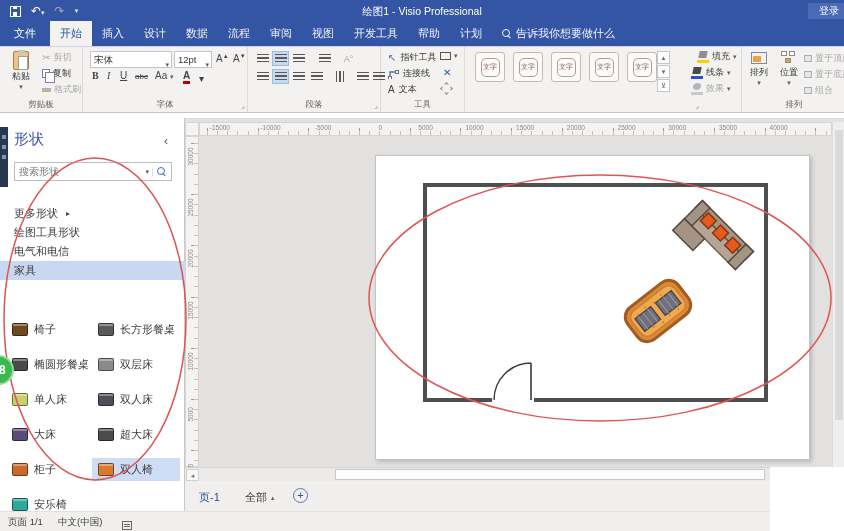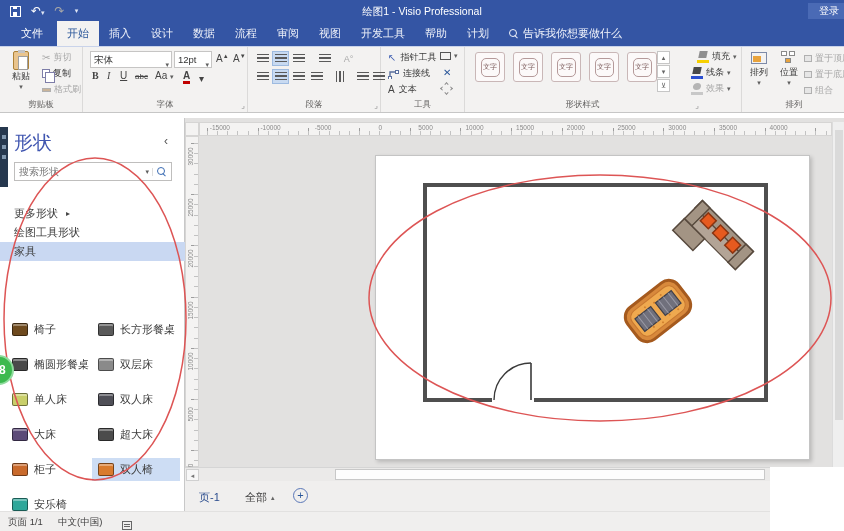--- a/index.html
+++ b/index.html
@@ -12,21 +12,21 @@
   .save-ico { width:11px; height:11px; border:1.5px solid #fff; position:relative; }
   .save-ico::after { content:""; position:absolute; left:2px; bottom:0; width:4px; height:4px; background:#fff; }
   .save-ico::before { content:""; position:absolute; left:2px; top:0; width:4px; height:2.5px; background:#fff; }
   .qat-glyph { font-size:12px; color:#fff; line-height:22px; }
   .qat-glyph.dis { color:#8aa0cf; }
   .qat-caret { font-size:7px; color:#dfe6f5; }
   #title-text { position:absolute; left:0; right:0; top:0; height:22px; text-align:center; font-size:10.5px; line-height:22px; color:#fff; }
   #signin { position:absolute; right:-6px; top:3px; width:42px; height:16px; background:#4a6ab5; color:#fff; font-size:10px; text-align:center; line-height:16px; }
 
   
-  #tabrow { position:absolute; left:0; top:22px; width:844px; height:25px; background:#3455a4; display:flex; align-items:flex-end; border-bottom:1px solid #c9d3ea;padding-left:7px; }
+  #tabrow { position:absolute; left:0; top:22px; width:844px; height:25px; background:#3455a4; display:flex; align-items:flex-end; border-bottom:1px solid #c9d3ea; }
   #file-tab { height:25px; padding:0 14px; color:#fff; font-size:11px; line-height:25px; }
   .tab { height:25px; padding:0 10px; color:#eef1f9; font-size:11px; line-height:25px; white-space:nowrap; }
   .tab.active { background:#f3f2f1; color:#2b579a; }
   #tellme { display:flex; align-items:center; gap:5px; margin-left:10px; color:#f0f3fb; font-size:11px; height:25px; white-space:nowrap; }
   .mag-ico { width:9px; height:9px; position:relative; display:inline-block; }
   .mag-ico::before { content:""; position:absolute; left:0; top:0; width:6px; height:6px; border:1.3px solid currentColor; border-radius:50%; }
   .mag-ico::after { content:""; position:absolute; left:6px; top:6px; width:4px; height:1.3px; background:currentColor; transform:rotate(45deg); transform-origin:0 0; }
 
   
   #ribbon { position:absolute; left:0; top:47px; width:844px; height:66px; background:#f3f2f1; border-bottom:1px solid #c6c6c6; font-size:9px; color:#3b3b3b; }
@@ -78,21 +78,21 @@
   .arr-ico::after { content:""; position:absolute; left:1px; bottom:1px; width:8px; height:6px; background:#e8a33d; }
   .pos-ico { width:16px; height:14px; position:relative; margin:2px 0 1px; }
   .pos-ico i { position:absolute; width:6px; height:5px; border:1px solid #8a8a8a; background:#fff; }
   .mini-sq { width:8px; height:7px; border:1px solid #b0b0b0; background:#e6e6e6; position:relative; display:inline-block; }
   .arr-row { position:absolute; left:62px; display:flex; align-items:center; gap:3px; font-size:9px; color:#a8a8a8; white-space:nowrap; }
 
   
   #panel { position:absolute; left:0; top:118px; width:185px; height:395px; background:#fff; border-right:1px solid #c8c8c8; }
   #panel-strip { position:absolute; left:0; top:9px; width:8px; height:60px; background:#26384e; }
   #panel-strip::after { content:""; position:absolute; left:2px; top:8px; width:4px; height:4px; background:#7f96ad; box-shadow:0 10px 0 #7f96ad, 0 20px 0 #7f96ad; }
-  #panel-title { position:absolute; left:14px; top:12px; font-size:19px; color:#4056b0; }
+  #panel-title { position:absolute; left:14px; top:12px; font-size:15px; color:#4056b0; }
   #panel-collapse { position:absolute; left:164px; top:16px; font-size:12px; color:#555; }
   #searchbox { position:absolute; left:14px; top:44px; width:158px; height:19px; border:1px solid #bfbebd; background:#fff; display:flex; align-items:center; }
   #searchbox input { flex:1; border:0; outline:0; font-size:10px; padding:0 4px; color:#444; font-family:inherit; min-width:0; }
   #searchbox .caret { padding:0 3px; border-right:1px solid #ddd; }
   #searchbox .mag-ico { color:#3b6cb4; margin:0 5px 0 4px; }
   #sections { position:absolute; left:0; top:86px; width:185px; }
   .sec { height:19px; line-height:19px; padding-left:14px; font-size:11px; color:#3c3c3c; display:flex; align-items:center; gap:8px; }
   .sec.sel { background:#c9d8f2; }
   .sec-arrow { font-size:8px; color:#444; }
   #stencil-grid { position:absolute; left:6px; top:194px; width:176px; display:grid; grid-template-columns:84px 88px; grid-auto-rows:35px; column-gap:2px; align-items:center; }
@@ -317,21 +317,20 @@
     </div>
     <div class="rbtn dis" style="left:226px;top:35px;">
       <span class="fill-ico">
           <span class="shp" style="background:#b5b5b5;border-radius:50%;"></span>
           <span class="bar" style="background:#c8c8c8;"></span>
         </span>
       <span>效果</span>
         <span class="caret">▾</span>
     </div>
     <div class="dlg" style="right:42px;">⌟</div>
-    <div class="grp-label" style="width:235px;">形状样式</div>
   </div>
 
   <div class="grp" style="left:742px;width:102px;border-right:none;">
     <div class="bigbtn" style="left:3px;">
       <span class="arr-ico"></span>
       <span>排列</span>
         <span class="caret">▾</span>
     </div>
     <div class="bigbtn" style="left:33px;">
       <span class="pos-ico">
@@ -367,20 +366,23 @@
     <span class="caret">▾</span>
     <span class="mag-ico"></span>
   </div>
   <div id="sections">
       <div class="sec">
         <span>更多形状</span>
         <span class="sec-arrow">▸</span>
       </div>
       <div class="sec">
         <span>绘图工具形状</span>
+      </div>
+      <div class="sec">
+        <span>电气和电信</span>
       </div>
       <div class="sec sel">
         <span>家具</span>
       </div>
     </div>
   <div id="stencil-grid">
       <div class="sitem">
         <span class="sicon" style="background: rgb(110, 74, 30);"></span>
         <span class="slabel">椅子</span>
       </div>

